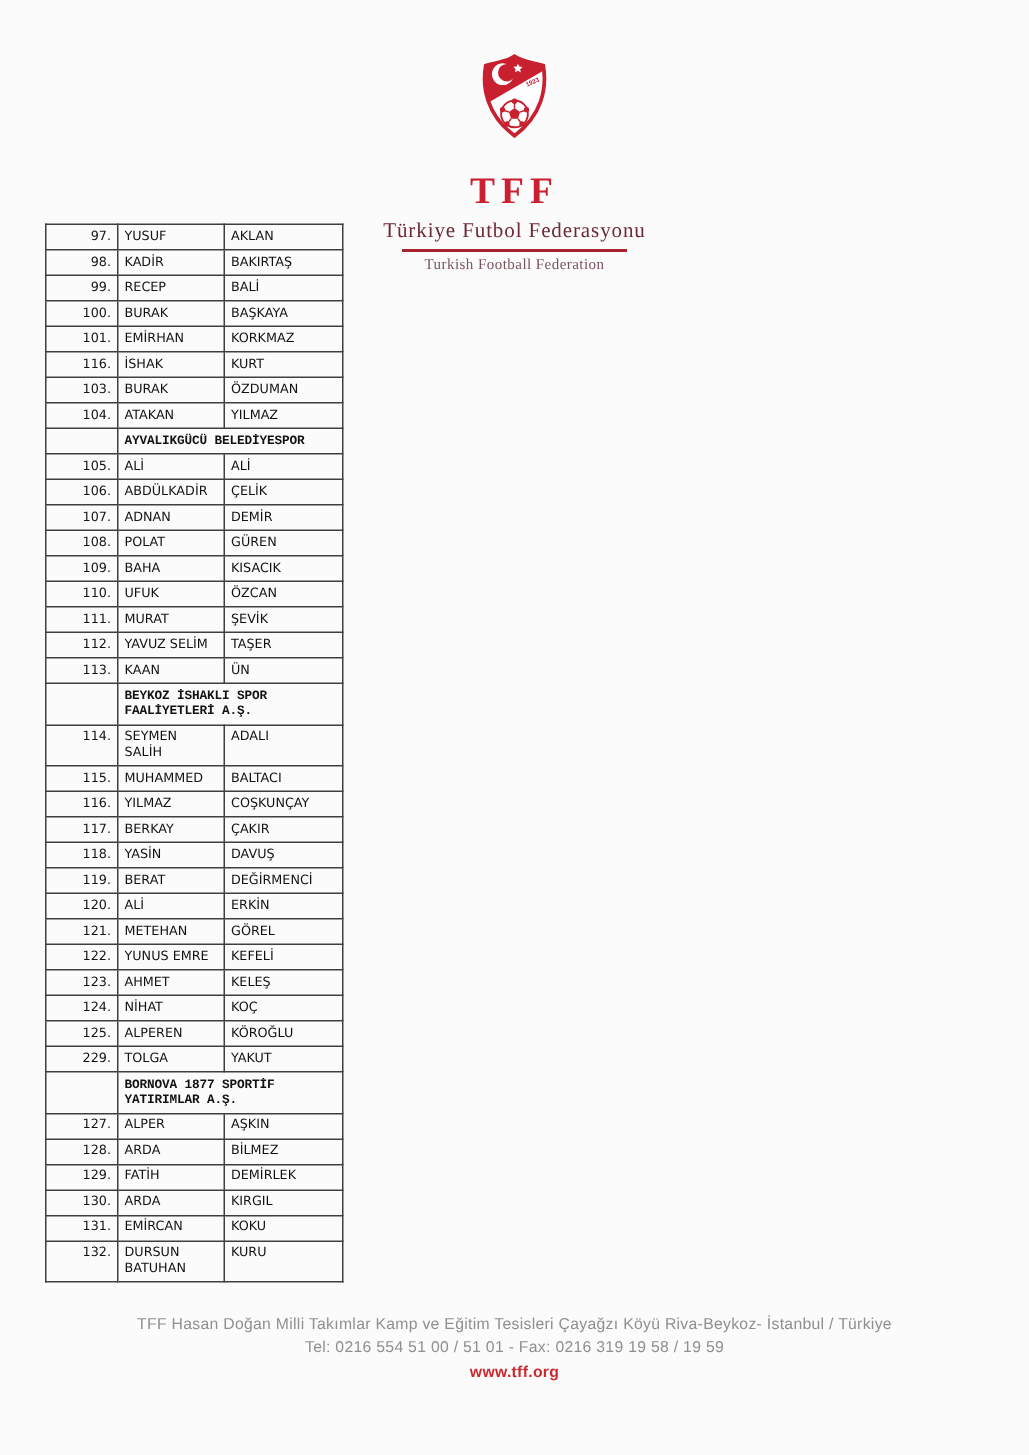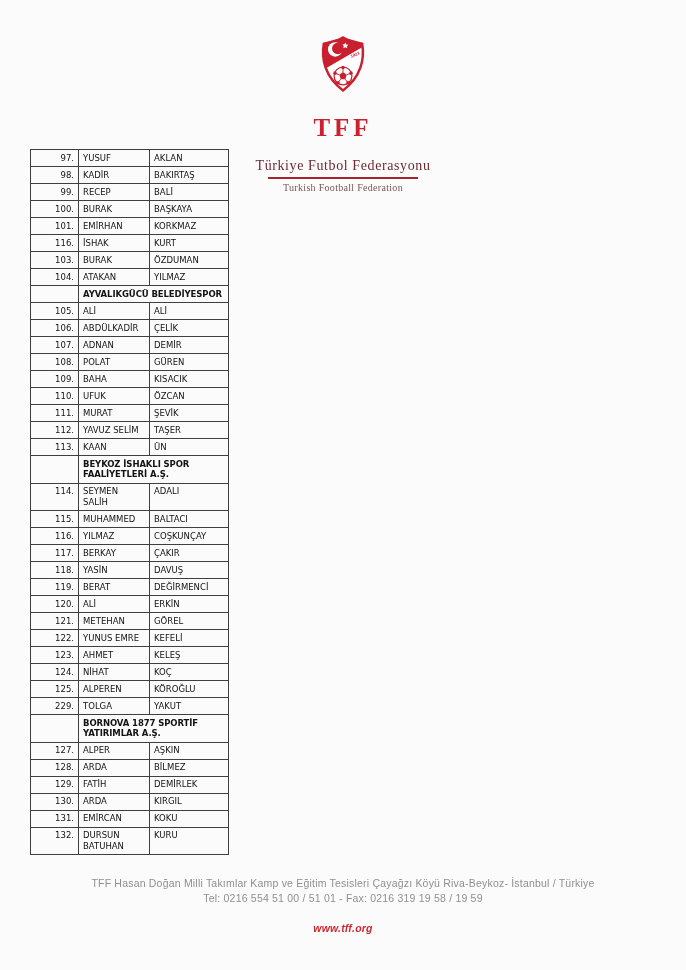--- a/index.html
+++ b/index.html
@@ -15,21 +15,21 @@
   
   .header { position:absolute; top:36px; left:0; width:100%; text-align:center; }
   .crest { width:46px; height:56px; display:inline-block; }
   .tff-acronym {
     font-family:"Liberation Serif", serif; font-weight:bold;
     font-size:25px; color:#cb2030; letter-spacing:4px; line-height:1;
     margin-top:19px;
   }
   .org-tr {
     font-family:"Liberation Serif", serif;
-    font-size:14px; color:#6d2a35; letter-spacing:0.6px; margin-top:18px;
+    font-size:14px; color:#6d2a35; letter-spacing:0.6px; margin-top:7px;
   }
   .divider { width:150px; height:2px; background:#a8232d; margin:3px auto 3px; }
   .org-en {
     font-family:"Liberation Serif", serif;
     font-size:10px; color:#7a555c; letter-spacing:0.3px;
   }
 
   
   table.roster {
     position:absolute; left:30px; top:149px;
@@ -38,34 +38,34 @@
   table.roster td {
     border:1px solid #3f3f3f;
     vertical-align:top;
     padding:2.5px 4px 3px 4px;
     font-size:8.5px; line-height:10.5px; color:#121212;
     word-wrap:break-word;
   }
   td.num  { text-align:right; padding-right:5px; }
   td.section {
     font-weight:bold; font-size:8px; letter-spacing:-0.1px;
-    padding-top:1.5px; padding-bottom:1.5px; line-height:10px;
+    padding-top:1.5px; padding-bottom:1.5px; line-height:10px;font-family:Liberation Mono, monospace;
   }
   tr.section-row td.num { padding-top:1.5px; padding-bottom:1.5px; }
 
   
   .footer {
     position:absolute; top:876px; left:0; width:100%;
     text-align:center;
     font-family:"Liberation Sans", sans-serif;
     font-size:10.5px; color:#8f8f8f; line-height:15px; letter-spacing:0.2px;
   }
   .website {
     color:#cb2a30; font-weight:bold; font-size:10.5px;
-    display:inline-block; margin-top:15px; text-decoration:none; cursor:pointer;font-style:italic;
+    display:inline-block; margin-top:2px; text-decoration:none; cursor:pointer;
   }
 </style>
 </head>
 <body>
 
 <div class="page">
 
   <div class="header">
     <svg class="crest" viewBox="0 0 44 54">
       <defs>

